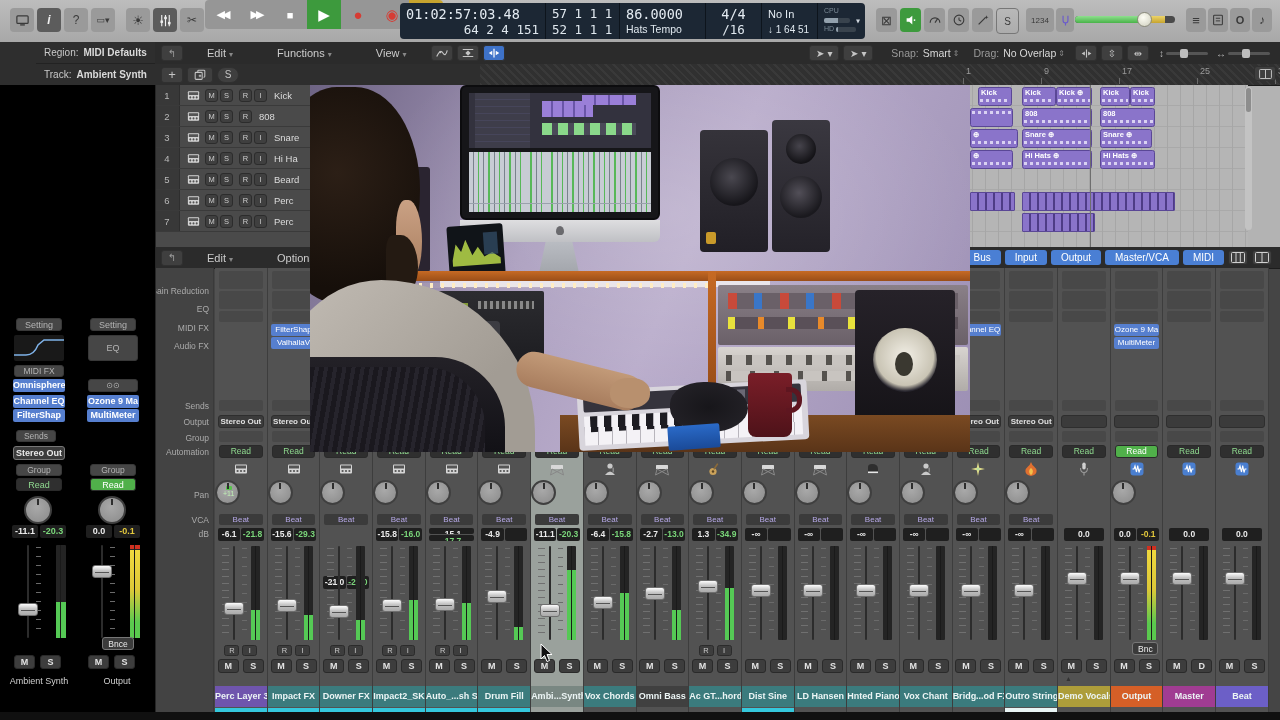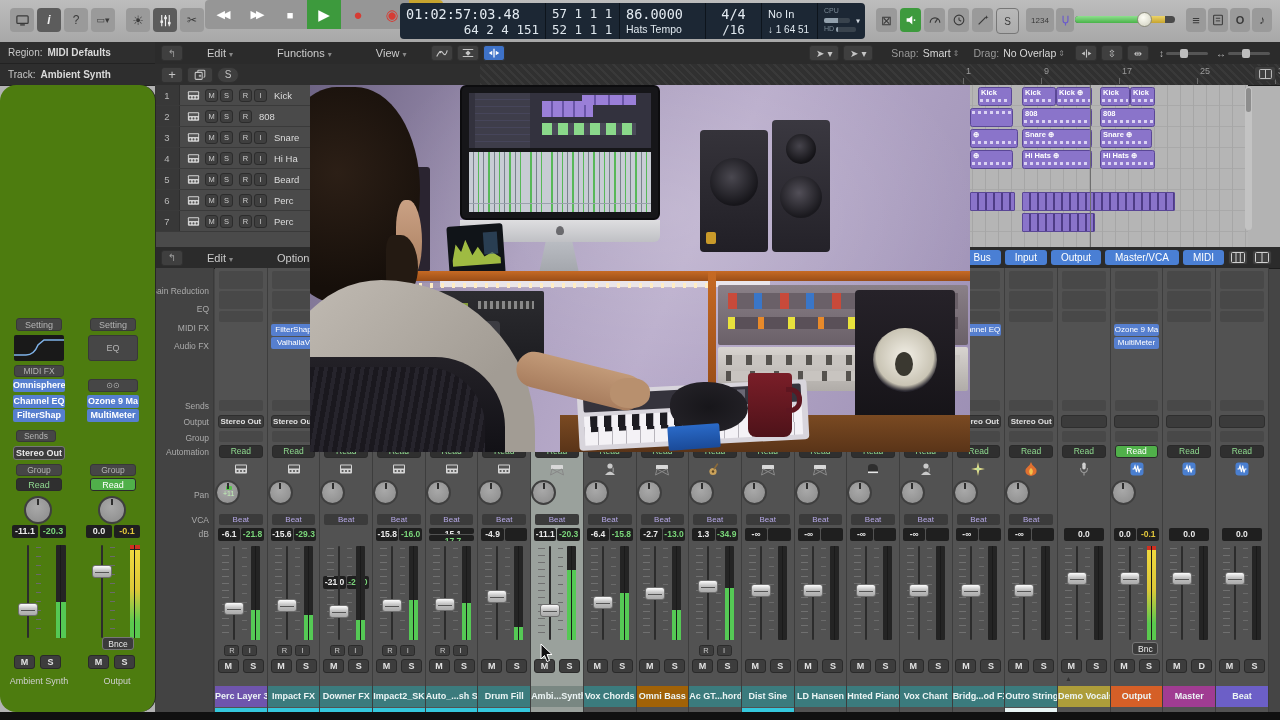--- a/index.html
+++ b/index.html
@@ -26,21 +26,21 @@
   .meterlbl{font-size:7px;color:#7b8a96;font-family:"Liberation Sans",sans-serif;line-height:9px;}
   .mbar{display:inline-block;height:5px;width:44px;background:#39434d;border-radius:2px;vertical-align:middle;position:relative;overflow:hidden;}
   .mbar i{position:absolute;left:0;top:0;bottom:0;background:#93a1ad;}
   .lcd-chev{position:absolute;right:3px;top:12px;color:#cfd6dd;font-size:10px;}
   .vol{position:absolute;left:1075px;top:13px;width:100px;height:12px;}
   .vol .trk{position:absolute;left:0;top:3px;right:0;height:7px;border-radius:4px;background:#4a4a4a;}
   .vol .fill{position:absolute;left:0;top:3px;width:70px;height:7px;border-radius:4px 0 0 4px;background:linear-gradient(#8fe08f,#49b349);}
   .vol .yel{position:absolute;left:70px;top:3px;width:20px;height:7px;background:linear-gradient(#ecd46a,#c7a42e);}
   .vol .thumb{position:absolute;left:62px;top:-1px;width:15px;height:15px;border-radius:50%;background:radial-gradient(circle at 40% 35%,#fdfdf4,#cfcfbe);border:1px solid #8a8a7a;box-sizing:border-box;}
   
-  .insp-head{position:absolute;left:0;top:42px;width:155px;height:43px;background:#2e2e2e;}
+  .insp-head{position:absolute;left:0;top:42px;width:155px;height:43px;background:#2e2e2e;padding-left:36px;}
   .ih-row{height:21px;border-bottom:1px solid #222;display:flex;align-items:center;padding-left:8px;color:#c9c9c9;font-size:10px;gap:5px;}
   .ih-row b{font-weight:bold;color:#dadada;}
   
   .ctrlbar{position:absolute;left:155px;top:42px;width:1125px;height:22px;background:#2b2b2b;border-bottom:1px solid #1e1e1e;display:flex;align-items:center;}
   .menu{color:#cccccc;font-size:11px;margin:0 22px;white-space:nowrap;}
   .menu .chev{color:#888;font-size:8px;}
   .cbtn{height:16px;min-width:22px;border-radius:3px;background:#3f3f3f;border:1px solid #303030;display:flex;align-items:center;justify-content:center;color:#c5c5c5;font-size:10px;margin:0 2px;box-sizing:border-box;}
   .cbtn.blue{background:#3e72c8;color:#fff;}
   .cb-right{margin-left:auto;display:flex;align-items:center;}
   .cb-lab{color:#9a9a9a;font-size:10.5px;margin:0 4px;}
@@ -114,21 +114,21 @@
   .fcap:after{content:"";position:absolute;left:2px;right:2px;top:6px;height:1px;background:#555;}
   .rirow{position:absolute;left:0;right:0;top:377px;height:12px;display:flex;justify-content:center;gap:3px;}
   .ribtn{width:15px;height:11px;border-radius:2.5px;background:#3d3d3d;border:1px solid #2b2b2b;color:#c8c8c8;font-size:7.5px;line-height:10px;text-align:center;box-sizing:border-box;}
   .msrow{position:absolute;left:0;right:0;top:391px;height:15px;display:flex;justify-content:center;gap:4px;}
   .msbtn{width:21px;height:14px;border-radius:3px;background:#3d3d3d;border:1px solid #2a2a2a;color:#e3e3e3;font-size:9px;font-weight:bold;line-height:13px;text-align:center;box-sizing:border-box;}
   .bncbtn{position:absolute;right:4px;top:374px;width:26px;height:13px;border-radius:3px;background:#3a3a3a;border:1px solid #777;color:#eee;font-size:8.5px;line-height:12px;text-align:center;box-sizing:border-box;display:none;}
   .tri{position:absolute;left:7px;top:407px;font-size:7px;color:#333;display:none;}
   .sname{position:absolute;left:0;right:0;bottom:5px;height:21px;font-size:9px;font-weight:bold;color:#ecf5f5;line-height:21px;text-align:center;overflow:hidden;white-space:nowrap;}
   .nul{position:absolute;left:0;right:0;bottom:0;height:4px;background:transparent;}
   
-  .insp{position:absolute;left:0;top:85px;width:155px;height:627px;background:#4d7c0f;border-right:1px solid #262626;border-radius:16px;}
+  .insp{position:absolute;left:0;top:85px;width:155px;height:627px;background:#000000;border-right:1px solid #262626;}
   .insp .abs{position:absolute;box-sizing:border-box;}
   .ibtn{background:#464646;border:1px solid #383838;border-radius:3px;color:#b4b4b4;font-size:9px;text-align:center;}
   .iblue{background:#567fcf;border-radius:2px;color:#fff;font-size:9px;font-weight:bold;text-align:center;line-height:13px;overflow:hidden;}
   .iout{background:#3b3b3b;border:1px solid #777;border-radius:3px;color:#e8e8e8;font-size:9px;font-weight:bold;text-align:center;}
   .iread{border-radius:3px;border:1px solid #2a2a2a;font-size:9px;text-align:center;}
   .ival{background:#1f1f1f;border-radius:2px;color:#ececec;font-size:9px;font-weight:bold;text-align:center;line-height:13px;}
   .eqthumb{background:#191919;border-radius:2px;position:relative;overflow:hidden;}
   .eqthumb svg{display:block;}
   
   .video{position:absolute;left:310px;top:85px;width:660px;height:367px;overflow:hidden;z-index:40;background:linear-gradient(115deg,#6e6484 0%,#a99cbd 35%,#b8abca 55%,#9c8fb4 100%);}
@@ -1133,21 +1133,21 @@
 
             </div>
             <div class="fcap" style="top: 43px;"></div>
           </div>
 
           <div class="msrow">
             <div class="msbtn">M</div>
             <div class="msbtn">S</div>
           </div>
 
-          <div class="sname" style="background: #a16207;">Omni Bass</div>
+          <div class="sname" style="background: #404040;">Omni Bass</div>
           <div class="nul"></div>
         </div>
           <div class="strip">
           <div class="slot s-gain"></div>
           <div class="slot s-eq"></div>
           <div class="slot s-midi"></div>
           <div class="fxcol">
             <div>
               
             </div>

